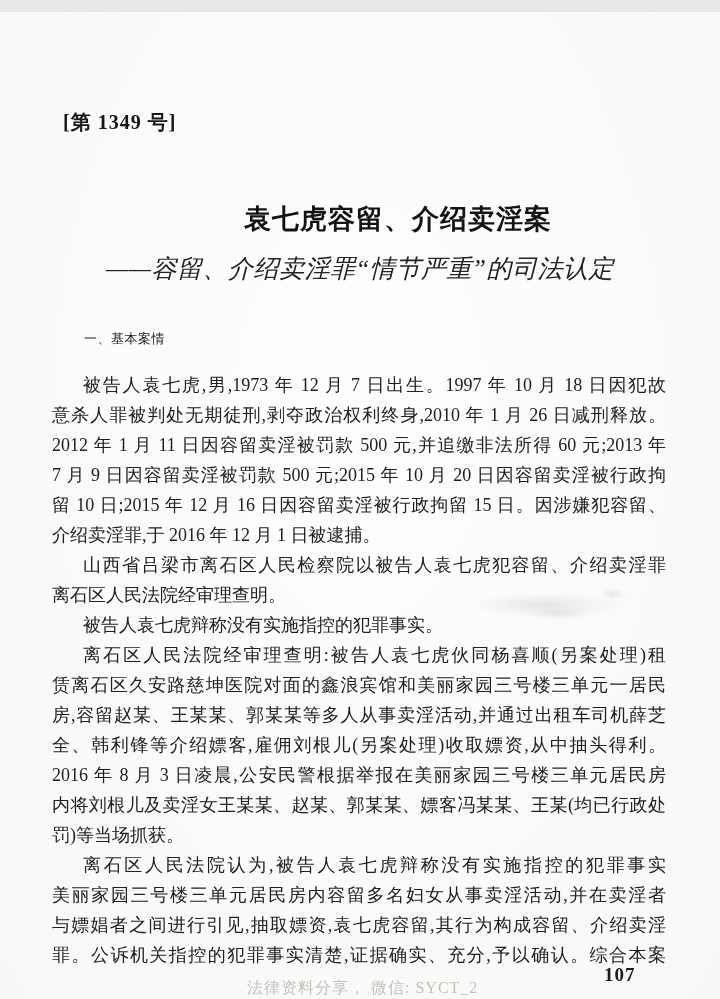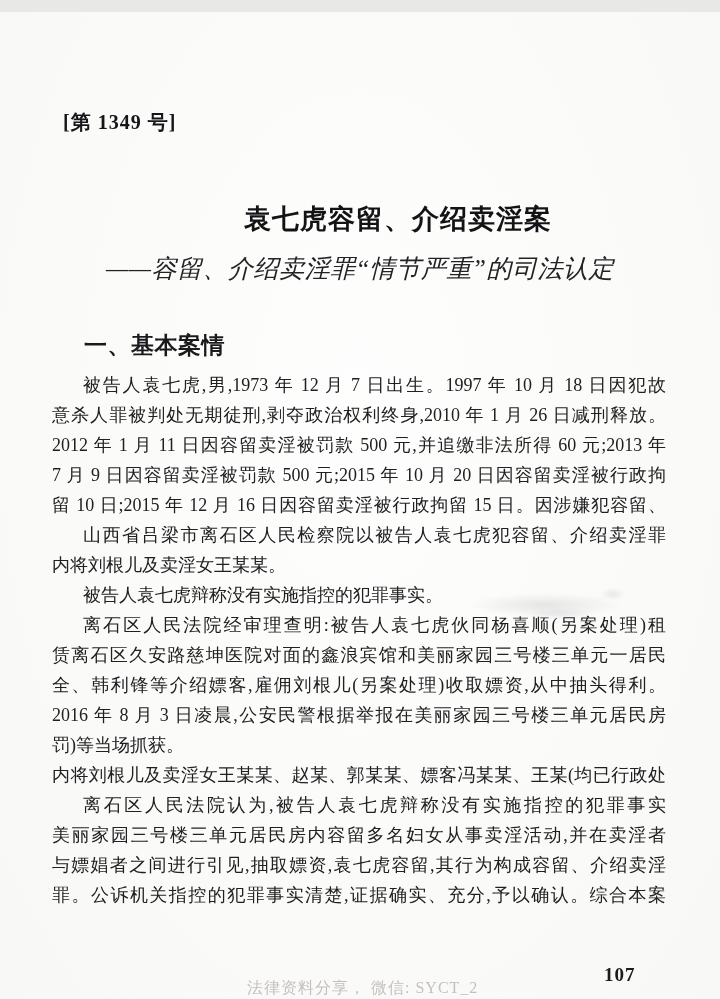--- a/index.html
+++ b/index.html
@@ -27,21 +27,21 @@
   }
   .subtitle {
     position:absolute; top:240px; left:0; width:100%;
     text-align:center;
     font-size:25px; font-style:italic; letter-spacing:0.5px;
     color:#232325;
   }
   .section-heading {
     position:absolute; left:84px; top:318px;
     font-family:"Liberation Sans","DejaVu Sans",sans-serif;
-    font-size:23px; font-weight:bold; letter-spacing:0.5px;
+    font-size:13px; font-weight:normal; letter-spacing:0.5px;
     color:#1a1a1c;
   }
   .body-text {
     position:absolute; left:52px; top:358px; width:614px;
     font-size:18px;
   }
   .line {
     height:30px; line-height:30px;
     text-align:justify; text-align-last:justify;
     overflow:hidden;
@@ -82,32 +82,34 @@
 
   <div class="section-heading">一、基本案情</div>
 
   <div class="body-text">
 
     <div class="line first">被告人袁七虎,男,1973 年 12 月 7 日出生。1997 年 10 月 18 日因犯故</div>
     <div class="line">意杀人罪被判处无期徒刑,剥夺政治权利终身,2010 年 1 月 26 日减刑释放。</div>
     <div class="line">2012 年 1 月 11 日因容留卖淫被罚款 500 元,并追缴非法所得 60 元;2013 年</div>
     <div class="line">7 月 9 日因容留卖淫被罚款 500 元;2015 年 10 月 20 日因容留卖淫被行政拘</div>
     <div class="line">留 10 日;2015 年 12 月 16 日因容留卖淫被行政拘留 15 日。因涉嫌犯容留、</div>
+    <div class="line last">介绍卖淫罪,于 2016 年 12 月 1 日被逮捕。</div>
 
     <div class="line first">山西省吕梁市离石区人民检察院以被告人袁七虎犯容留、介绍卖淫罪</div>
-    <div class="line last">内将刘根儿及卖淫女王某某。</div>
+    <div class="line last">离石区人民法院经审理查明。</div>
 
     <div class="line first last">被告人袁七虎辩称没有实施指控的犯罪事实。</div>
 
     <div class="line first">离石区人民法院经审理查明:被告人袁七虎伙同杨喜顺(另案处理)租</div>
     <div class="line">赁离石区久安路慈坤医院对面的鑫浪宾馆和美丽家园三号楼三单元一居民</div>
+    <div class="line">房,容留赵某、王某某、郭某某等多人从事卖淫活动,并通过出租车司机薛芝</div>
     <div class="line">全、韩利锋等介绍嫖客,雇佣刘根儿(另案处理)收取嫖资,从中抽头得利。</div>
     <div class="line">2016 年 8 月 3 日凌晨,公安民警根据举报在美丽家园三号楼三单元居民房</div>
+    <div class="line">内将刘根儿及卖淫女王某某、赵某、郭某某、嫖客冯某某、王某(均已行政处</div>
     <div class="line last">罚)等当场抓获。</div>
-    <div class="line">内将刘根儿及卖淫女王某某、赵某、郭某某、嫖客冯某某、王某(均已行政处</div>
 
     <div class="line first">离石区人民法院认为,被告人袁七虎辩称没有实施指控的犯罪事实</div>
     <div class="line">美丽家园三号楼三单元居民房内容留多名妇女从事卖淫活动,并在卖淫者</div>
     <div class="line">与嫖娼者之间进行引见,抽取嫖资,袁七虎容留,其行为构成容留、介绍卖淫</div>
     <div class="line">罪。公诉机关指控的犯罪事实清楚,证据确实、充分,予以确认。综合本案</div>
   </div>
 
   <div class="smudge s1"></div>
   <div class="smudge s2"></div>
   <div class="smudge s3"></div>

